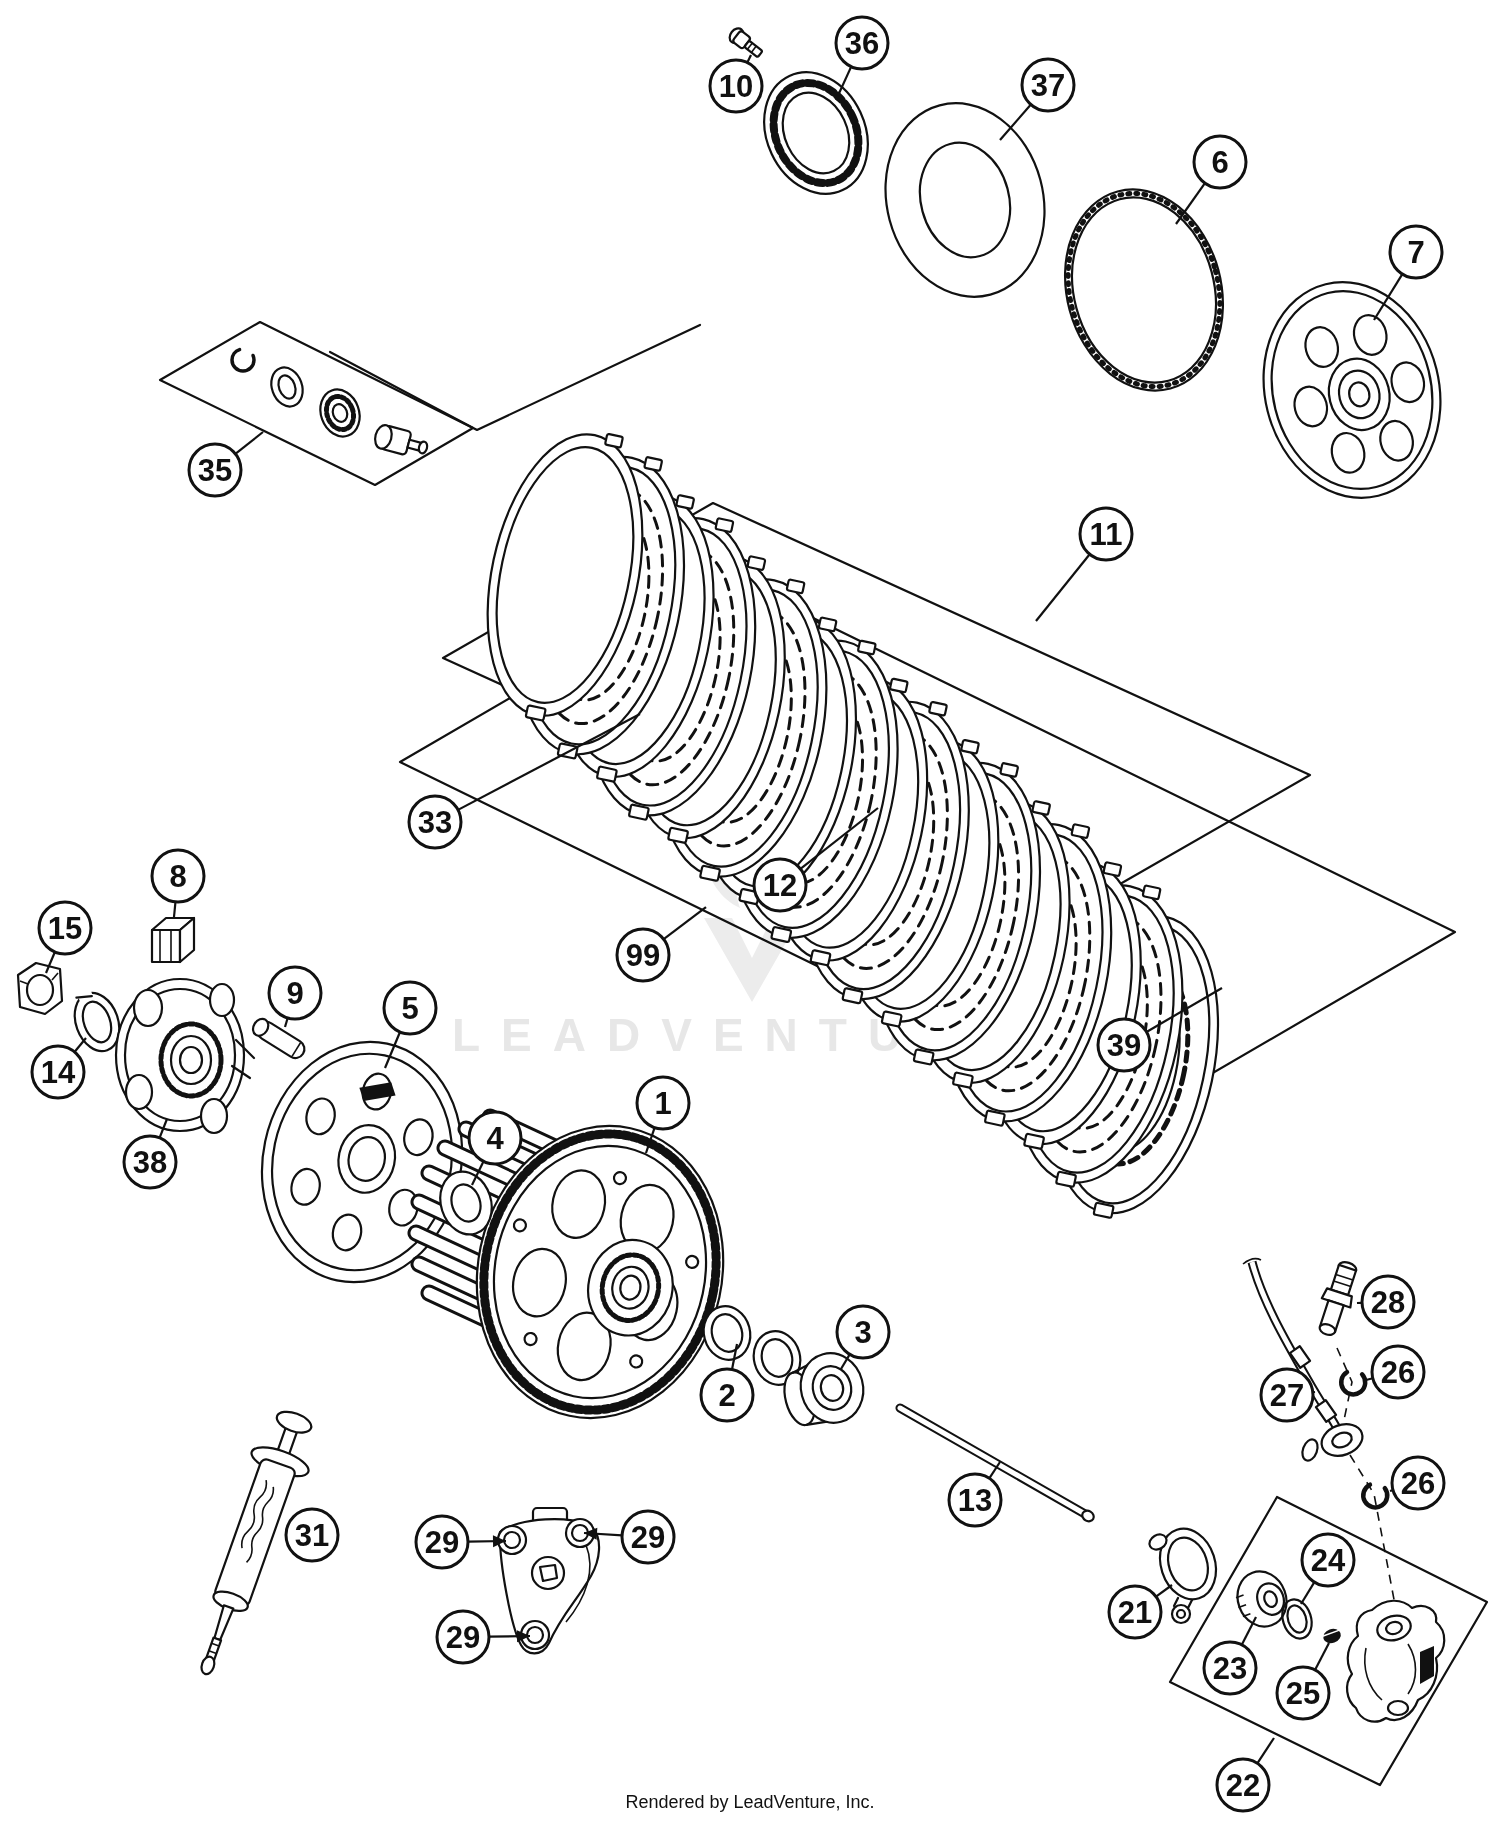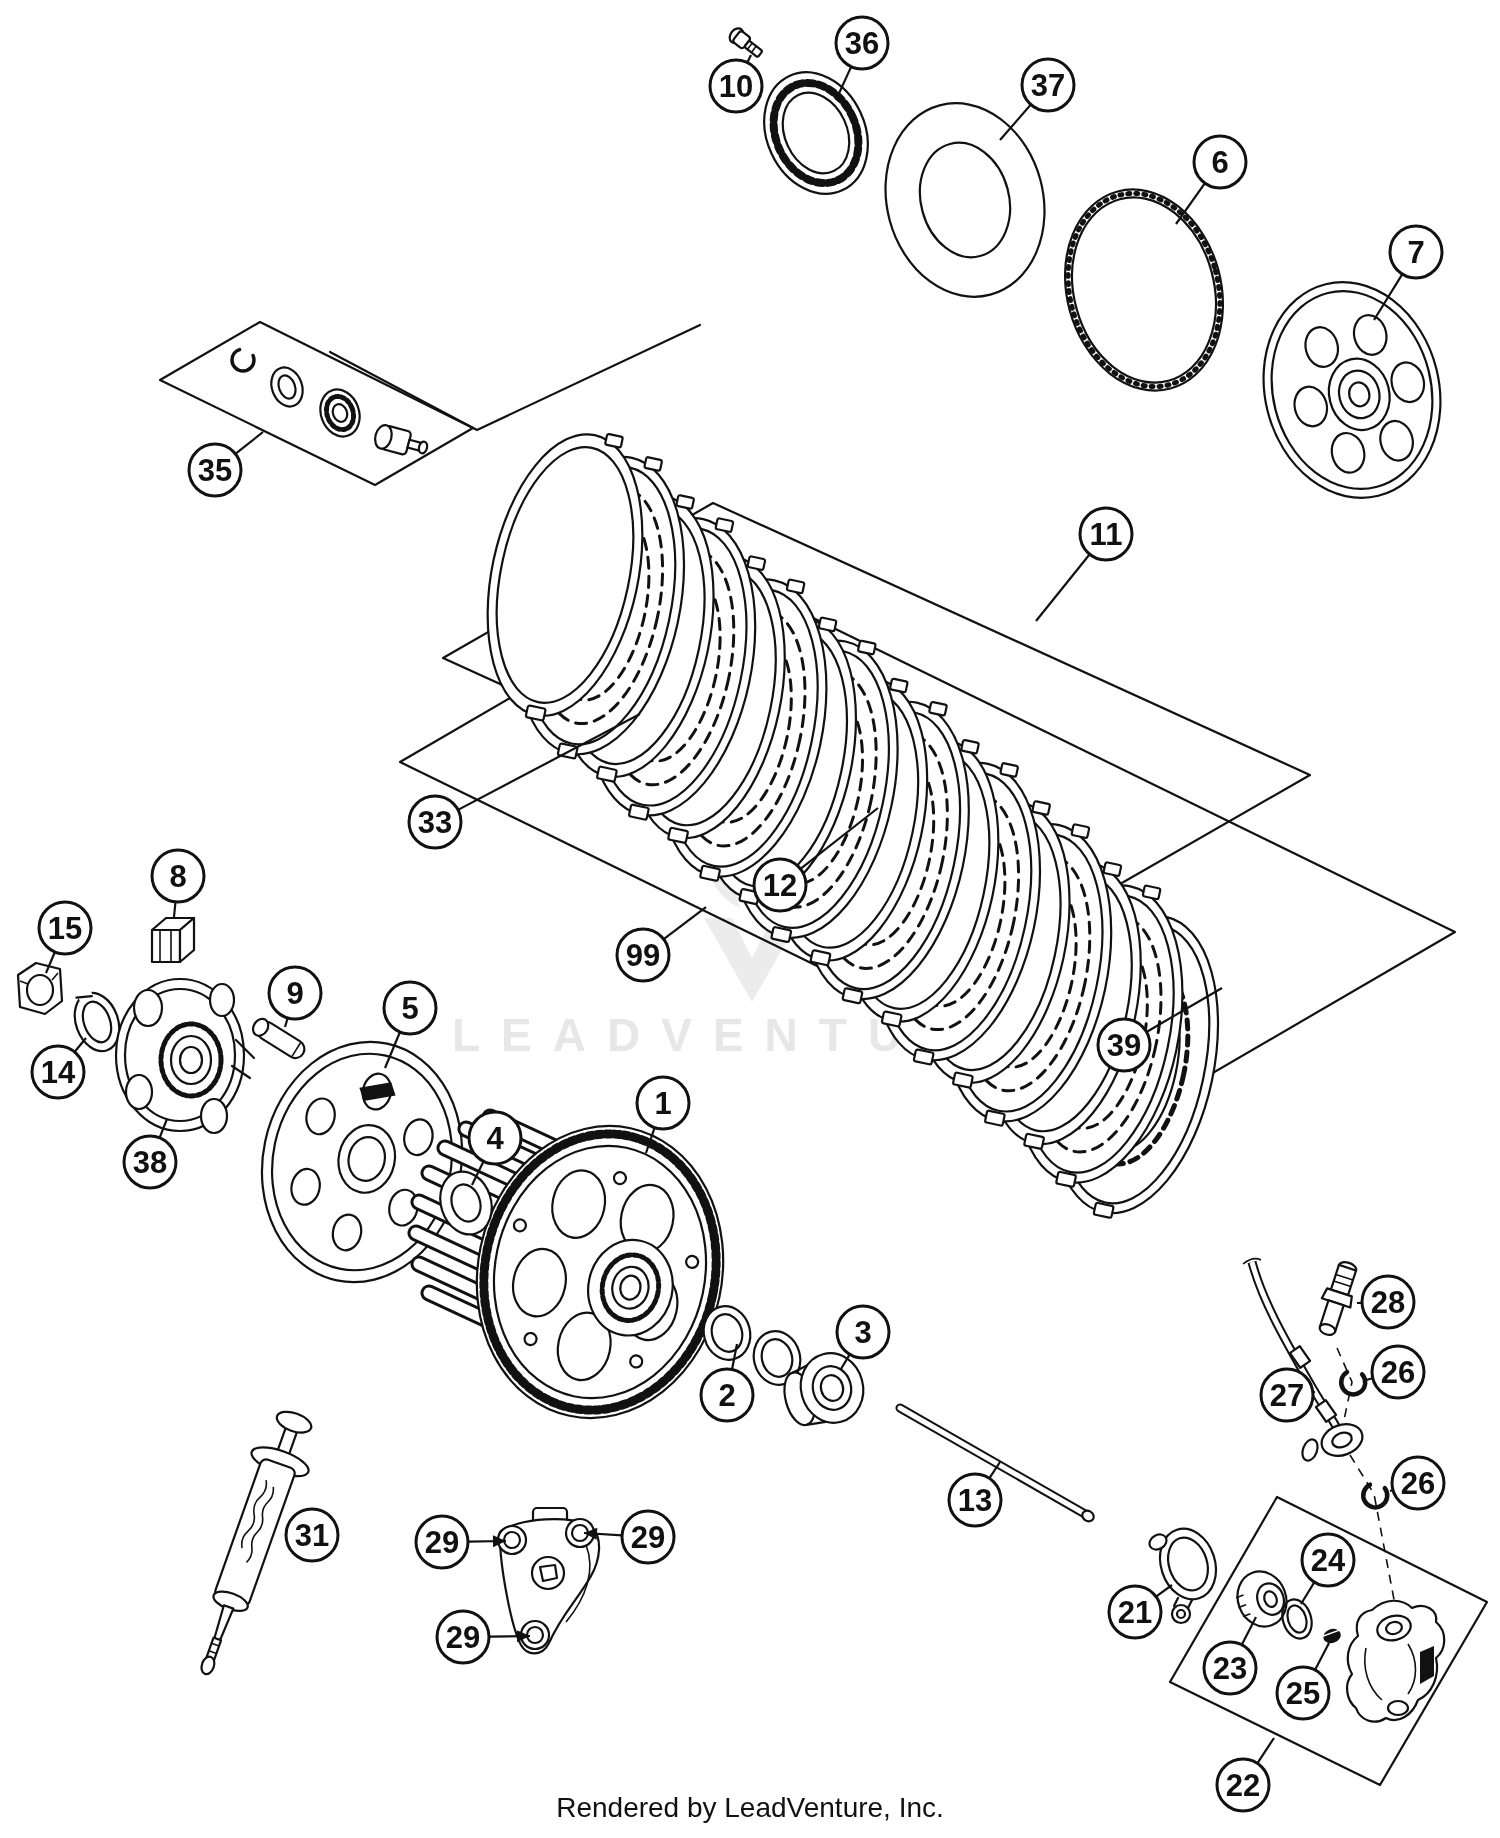--- a/index.html
+++ b/index.html
@@ -2,21 +2,21 @@
 <html><head>
 <meta charset="utf-8">
 <style>
   html,body{margin:0;padding:0;background:#fff;}
   #stage{position:relative;width:1500px;height:1838px;background:#fff;overflow:hidden;
          font-family:"Liberation Sans", sans-serif;}
   #wm-text{position:absolute;left:452px;top:1008px;width:600px;
            font-weight:bold;font-size:46px;letter-spacing:21px;color:#e7e7e7;
            user-select:none;white-space:nowrap;}
   #footer{position:absolute;left:0;right:0;top:1792px;text-align:center;
-          font-size:28px;color:#111;}
+          font-size:18px;color:#111;}
   svg{position:absolute;left:0;top:0;}
   .ln{stroke:#111;stroke-width:2.2;fill:none;stroke-linejoin:round;stroke-linecap:round;}
   .fw{stroke:#111;stroke-width:2.2;fill:#fff;stroke-linejoin:round;}
   .fb{fill:#111;stroke:none;}
   .thin{stroke:#111;stroke-width:1.6;fill:none;}
   .wm{fill:#ececec;}
 </style>
 </head>
 <body>
 

